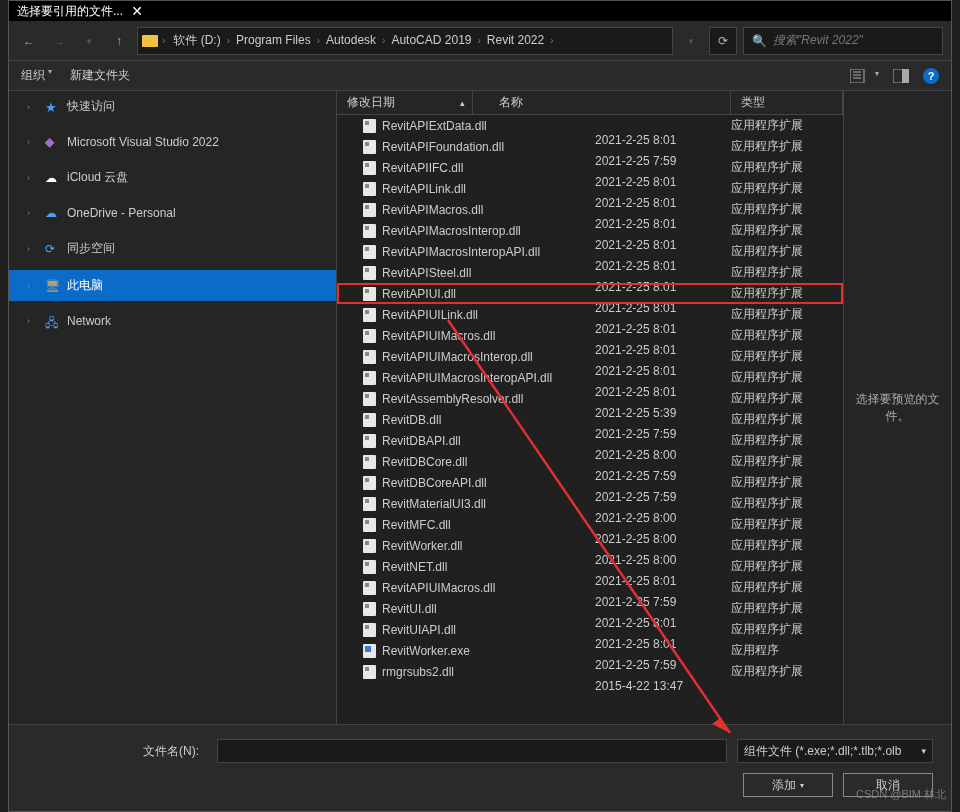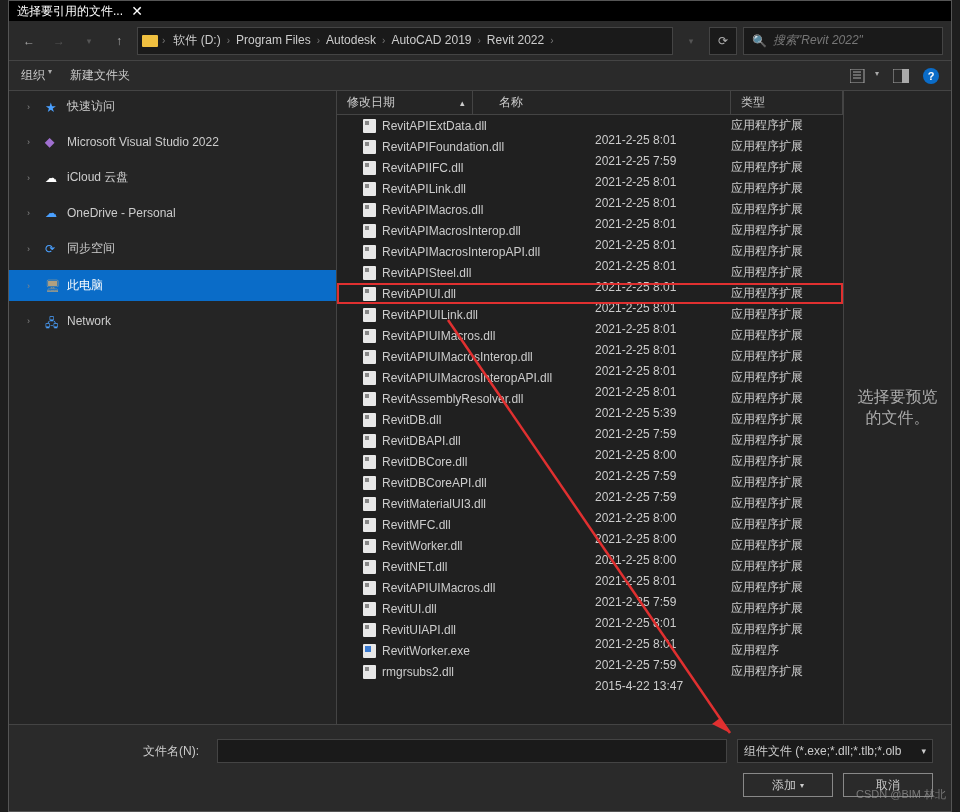--- a/index.html
+++ b/index.html
@@ -48,21 +48,21 @@
 .filelist::-webkit-scrollbar-track { background: #2a2a2a; }
 .filelist::-webkit-scrollbar-thumb { background: #555; }
 .filerow { display: flex; align-items: center; height: 21px; padding-left: 26px; cursor: pointer; }
 .filerow.highlight { outline: 2px solid #e03030; outline-offset: -2px; }
 .fc-name { width: 232px; display: flex; align-items: center; gap: 6px; overflow: hidden; white-space: nowrap; }
 .fc-date { width: 136px; color: #ccc; margin-top: 28px; }
 .fc-type { flex: 1; color: #ccc; }
 .file-ico { width: 13px; height: 14px; background: #e8e8e8; border-radius: 1px; flex-shrink: 0; position: relative; }
 .file-ico::after { content: ""; position: absolute; top: 2px; left: 2px; width: 4px; height: 4px; background: #888; }
 .file-ico.exe::after { background: #3a7ad0; width: 6px; height: 6px; }
-.preview { width: 108px; background: #252525; border-left: 1px solid #444; display: flex; align-items: center; justify-content: center; text-align: center; padding: 10px; color: #aaa; font-size: 16px; }
+.preview { width: 108px; background: #252525; border-left: 1px solid #444; display: flex; align-items: center; justify-content: center; text-align: center; padding: 10px; color: #aaa; font-size: 12px; }
 .footer { background: #2a2a2a; padding: 14px 18px; display: flex; flex-direction: column; gap: 10px; border-top: 1px solid #444; }
 .footer-row { display: flex; align-items: center; gap: 10px; }
 .fn-label { width: 180px; text-align: right; padding-right: 8px; }
 .fn-input { flex: 1; background: #1a1a1a; border: 1px solid #444; height: 24px; padding: 0 6px; color: #ccc; }
 .ft-select { width: 196px; background: #1a1a1a; border: 1px solid #444; height: 24px; padding: 0 6px; color: #ccc; display: flex; align-items: center; justify-content: space-between; cursor: pointer; overflow: hidden; white-space: nowrap; }
 .btn-row { display: flex; justify-content: flex-end; gap: 10px; }
 .dlg-btn { width: 90px; height: 24px; background: #2a2a2a; border: 1px solid #888; color: #ccc; cursor: pointer; display: flex; align-items: center; justify-content: center; }
 .watermark { position: absolute; bottom: 10px; right: 14px; color: #999; font-size: 11px; opacity: .7; }
 .red-arrow { position: absolute; pointer-events: none; z-index: 50; }
 </style>

